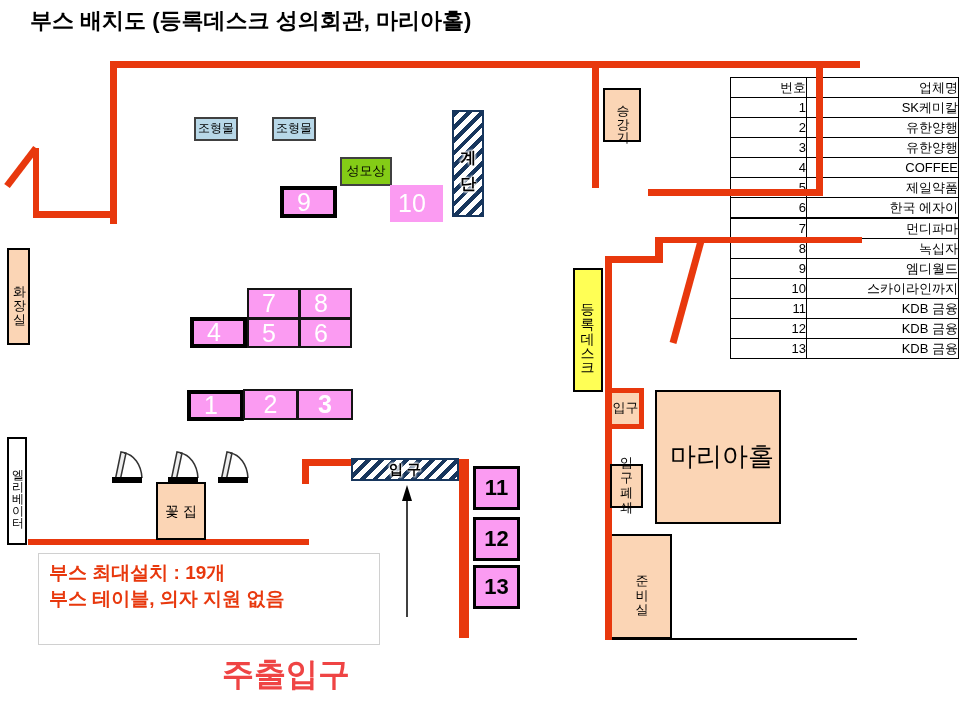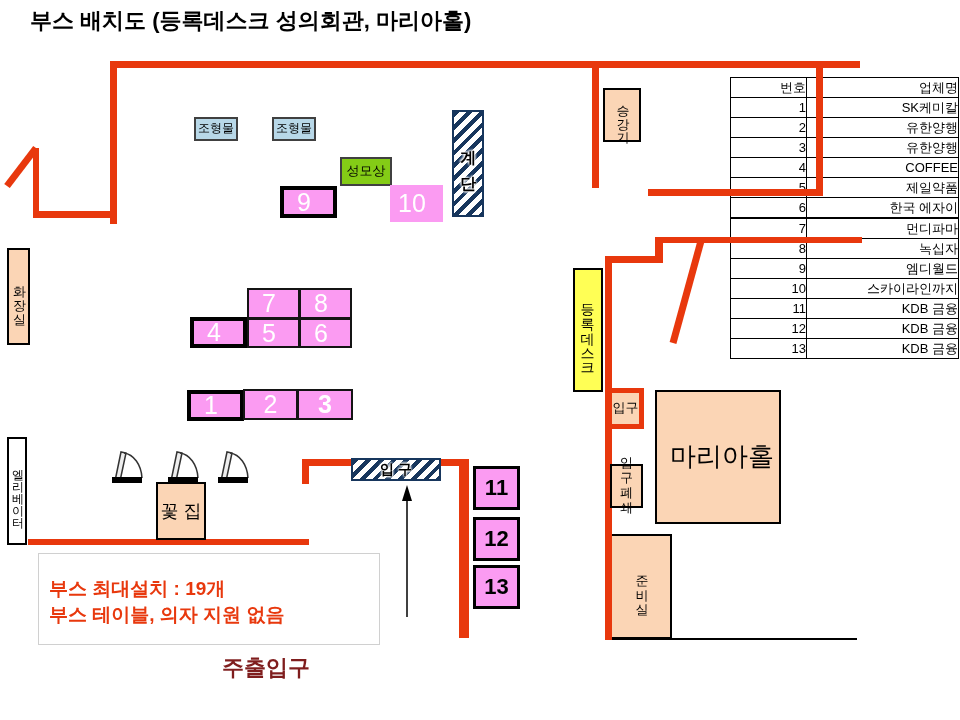--- a/index.html
+++ b/index.html
@@ -29,23 +29,23 @@
   .b-thin{border:2px solid #141414;}
   .b-dark{border:3px solid #000;color:#000;font-weight:bold;font-size:22px;}
   .b-bold{font-weight:bold;}
   .num-left{justify-content:flex-start;padding-left:13px;}
   .cotable{position:absolute;left:730px;top:77px;width:229px;border-collapse:collapse;z-index:2;
            font-size:13px;color:#000;background:#fff;}
   .cotable td,.cotable th{border:1px solid #000;height:19px;text-align:right;font-weight:normal;padding:0;}
   .cotable .c-num{width:75px;}
   .cotable tr.tk td{border-top:2px solid #000;}
   .infobox{position:absolute;left:38px;top:553px;width:342px;height:92px;box-sizing:border-box;
-           border:1px solid #D0D0D0;background:#fff;z-index:6;padding:22px 10px;
+           border:1px solid #D0D0D0;background:#fff;z-index:6;padding:6px 10px;
            color:#E8380D;font-weight:bold;font-size:19px;line-height:1.38;white-space:nowrap;}
-  .mainent{position:absolute;left:222px;top:653px;font-size:22px;font-weight:bold;color:#7f1d1d;z-index:2;font-family:Liberation Mono, monospace;}
+  .mainent{position:absolute;left:222px;top:653px;font-size:32px;font-weight:bold;color:#ef4444;z-index:2;font-family:Liberation Mono, monospace;}
   .overlay{position:absolute;left:0;top:0;z-index:7;pointer-events:none;}
 </style>
 </head>
 <body>
 
 <div class="plan">
 
   <div class="hdr-title">부스 배치도 (등록데스크 성의회관, 마리아홀)</div>
 
   <table class="cotable">
@@ -134,22 +134,22 @@
   <div class="box statuebx" style="left:340px;top:157px;width:52px;height:29px;font-size:13px;">성모상</div>
   <div class="box hatch" style="left:452px;top:110px;width:32px;height:107px;">
       <span class="vtext" style="font-size:16px;letter-spacing:10px;">계단</span>
     </div>
   <div class="box peach vtext" style="left:603px;top:88px;width:38px;height:54px;font-size:13px;letter-spacing:0;">승강기</div>
   <div class="box yellowbx vtext" style="left:573px;top:268px;width:30px;height:124px;font-size:14px;">등록데스크</div>
   <div class="box z6" style="left:607px;top:388px;width:37px;height:41px;background:#FBD5B5;border:5px solid #E8380D;font-size:13px;">입구</div>
   <div class="box peach" style="left:655px;top:390px;width:126px;height:134px;font-size:26px;padding-left:8px;">마리아홀</div>
   <div class="box peach z6" style="left:610px;top:464px;width:33px;height:44px;font-size:13px;padding:0 2px;">입구폐쇄</div>
   <div class="box peach vtext" style="left:610px;top:534px;width:62px;height:105px;font-size:13px;">준비실</div>
-  <div class="box peach z6" style="left:156px;top:482px;width:50px;height:58px;font-size:18px;">꽃 집</div>
-  <div class="box hatch z6" style="left:351px;top:458px;width:90px;height:23px;justify-content:center;">
+  <div class="box peach z6" style="left:156px;top:482px;width:50px;height:58px;font-size:14px;">꽃 집</div>
+  <div class="box hatch z6" style="left:351px;top:458px;width:108px;height:23px;justify-content:center;">
       <span style="font-size:14px;">입 구</span>
     </div>
 
   <div class="booth b-thick num-left" style="left:187px;top:390px;width:57px;height:31px;">1</div>
   <div class="booth b-thin" style="left:243px;top:389px;width:55px;height:31px;">2</div>
   <div class="booth b-thin b-bold" style="left:297px;top:389px;width:56px;height:31px;">3</div>
   <div class="booth b-thick num-left" style="left:190px;top:317px;width:57px;height:31px;">4</div>
   <div class="booth b-thin num-left" style="left:247px;top:318px;width:53px;height:30px;">5</div>
   <div class="booth b-thin num-left" style="left:299px;top:318px;width:53px;height:30px;">6</div>
   <div class="booth b-thin num-left" style="left:247px;top:288px;width:53px;height:31px;">7</div>

